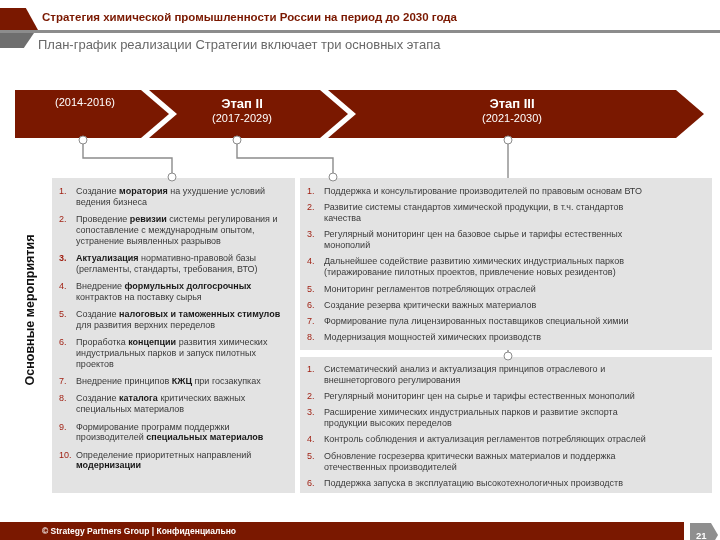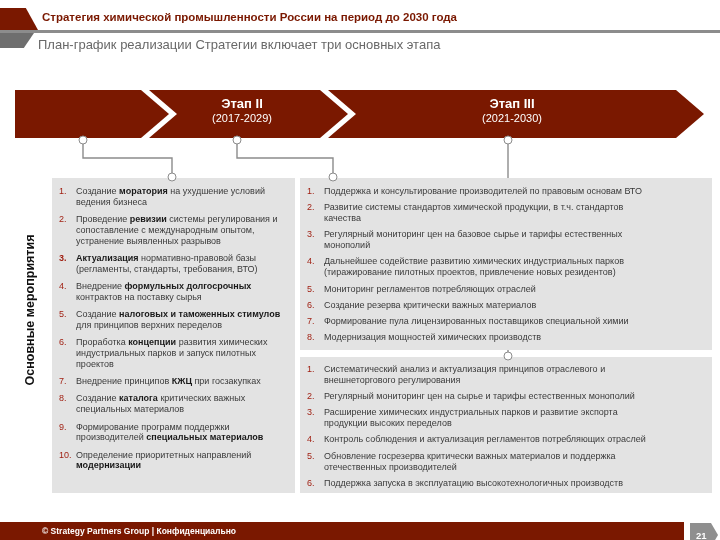--- a/index.html
+++ b/index.html
@@ -61,20 +61,21 @@
     <path d="M508,344 V356" fill="none" stroke="#8C8C8C" stroke-width="1.4"></path>
   </svg>
 
   <svg class="arrows-svg" width="720" height="62" viewBox="0 0 720 62">
     <path d="M15,4 H141 L169,28 L141,52 H15 Z" fill="#7A1800"></path>
     <path d="M149,4 H320 L348,28 L320,52 H149 L177,28 Z" fill="#7A1800"></path>
     <path d="M328,4 H676 L704,28 L676,52 H328 L356,28 Z" fill="#7A1800"></path>
   </svg>
 
   <div class="stage-label" style="left:20px;top:96px;width:130px;">
+    <div class="pd">(2014-2016)</div>
   </div>
   <div class="stage-label" style="left:177px;top:96px;width:130px;">
     <div class="nm">Этап II</div>
     <div class="pd">(2017-2029)</div>
   </div>
   <div class="stage-label" style="left:447px;top:96px;width:130px;">
     <div class="nm">Этап III</div>
     <div class="pd">(2021-2030)</div>
   </div>
 
@@ -99,21 +100,21 @@
       <div class="li">
         <span class="n bn">3.</span>
         <span class="t"><b>Актуализация</b><span> нормативно-правовой базы (регламенты, стандарты, требования, ВТО)</span></span>
       </div>
       <div class="li">
         <span class="n">4.</span>
         <span class="t"><span>Внедрение </span><b>формульных долгосрочных</b><span> контрактов на поставку сырья</span></span>
       </div>
       <div class="li">
         <span class="n">5.</span>
-        <span class="t"><span>Создание </span><b>налоговых и таможенных стимулов</b><span> для принципов верхних переделов</span></span>
+        <span class="t"><span>Создание </span><b>налоговых и таможенных стимулов</b><span> для развития верхних переделов</span></span>
       </div>
       <div class="li">
         <span class="n">6.</span>
         <span class="t"><span>Проработка </span><b>концепции</b><span> развития химических индустриальных парков и запуск пилотных проектов</span></span>
       </div>
       <div class="li">
         <span class="n">7.</span>
         <span class="t"><span>Внедрение принципов </span><b>КЖЦ</b><span> при госзакупках</span></span>
       </div>
       <div class="li">

